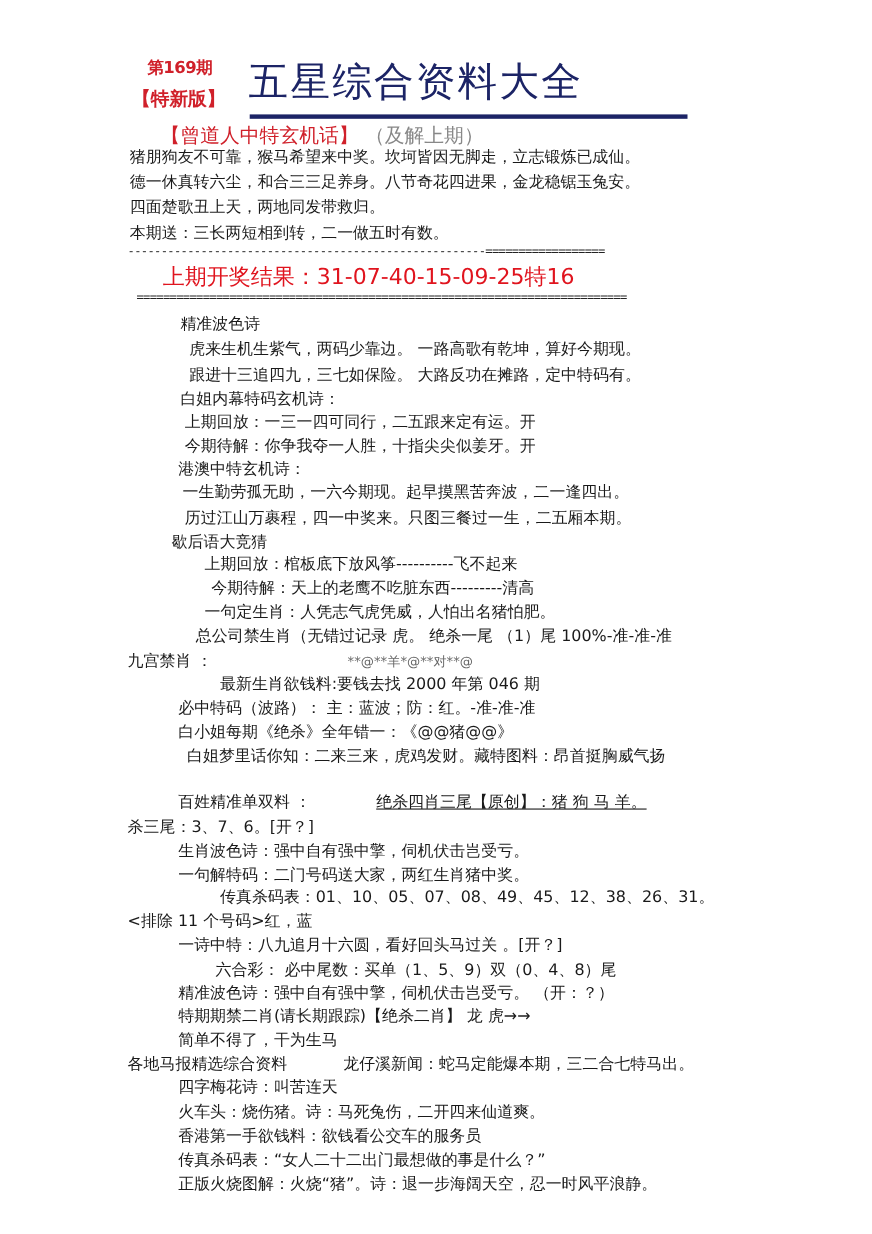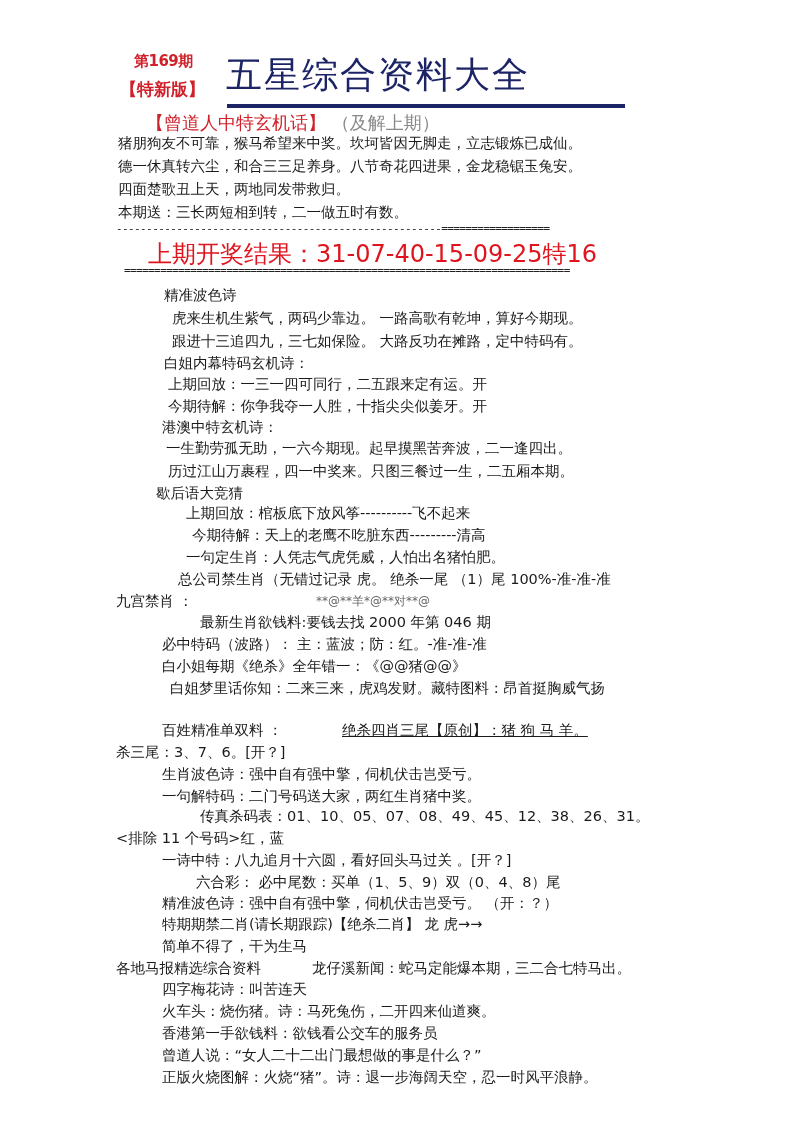--- a/index.html
+++ b/index.html
@@ -13,21 +13,21 @@
     .edition { left: 120px; top: 78px; font-size: 17px; color: #d0202a; font-weight: bold; }
     .main-title {
       left: 226px; top: 47px; font-family: "DejaVu Serif", "Liberation Serif", serif;
       font-size: 36px; color: #1c2466; letter-spacing: 2px; line-height: 56px;
     }
     .title-underline { left: 227px; top: 104px; width: 398px; height: 4px; background: #1c2466; }
     .subheading { left: 146px; top: 111px; font-size: 18px; color: #d0202a; }
     .subheading .muted { color: #888; }
     .line { font-size: 14.5px; line-height: 20px; color: #1a1a1a; }
     .sep { font-family: "DejaVu Sans Mono", "Liberation Mono", monospace; font-size: 11px; color: #222; letter-spacing: -0.6px; }
-    .result { left: 148px; top: 238px; font-size: 24px; color: #e0141e; }
+    .result { left: 148px; top: 238px; font-size: 20px; color: #e0141e; }
     .gray { color: #666; }
   </style>
 </head>
 <body>
 
 <div class="abs issue">第169期</div>
 <div class="abs edition">【特新版】</div>
 <div class="abs main-title">五星综合资料大全</div>
 <div class="abs title-underline"></div>
 <div class="abs subheading">
@@ -75,14 +75,14 @@
 <div class="abs line" style="left:162px; top:850px;">一诗中特：八九追月十六圆，看好回头马过关 。[开？]</div>
 <div class="abs line" style="left:196px; top:872px;">六合彩： 必中尾数：买单（1、5、9）双（0、4、8）尾</div>
 <div class="abs line" style="left:162px; top:893px;">精准波色诗：强中自有强中擎，伺机伏击岂受亏。 （开：？）</div>
 <div class="abs line" style="left:162px; top:914px;">特期期禁二肖(请长期跟踪)【绝杀二肖】 龙 虎→→</div>
 <div class="abs line" style="left:162px; top:936px;">简单不得了，干为生马</div>
 <div class="abs line" style="left:116px; top:958px;">各地马报精选综合资料</div>
 <div class="abs line" style="left:312px; top:958px;">龙仔溪新闻：蛇马定能爆本期，三二合七特马出。</div>
 <div class="abs line" style="left:162px; top:979px;">四字梅花诗：叫苦连天</div>
 <div class="abs line" style="left:162px; top:1001px;">火车头：烧伤猪。诗：马死兔伤，二开四来仙道爽。</div>
 <div class="abs line" style="left:162px; top:1023px;">香港第一手欲钱料：欲钱看公交车的服务员</div>
-<div class="abs line" style="left:162px; top:1045px;">曾道人说：“女人二十二出门最想做的事是什么？”</div>
+<div class="abs line" style="left:162px; top:1045px;">传真杀码表：“女人二十二出门最想做的事是什么？”</div>
 <div class="abs line" style="left:162px; top:1067px;">正版火烧图解：火烧“猪”。诗：退一步海阔天空，忍一时风平浪静。</div>
 
 </body></html>

